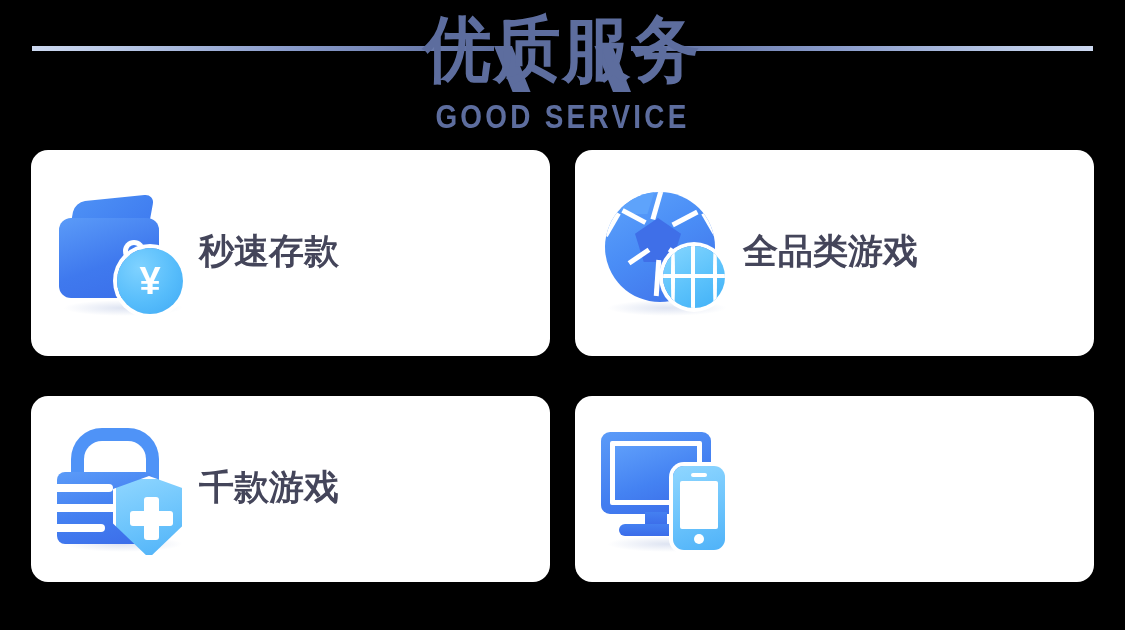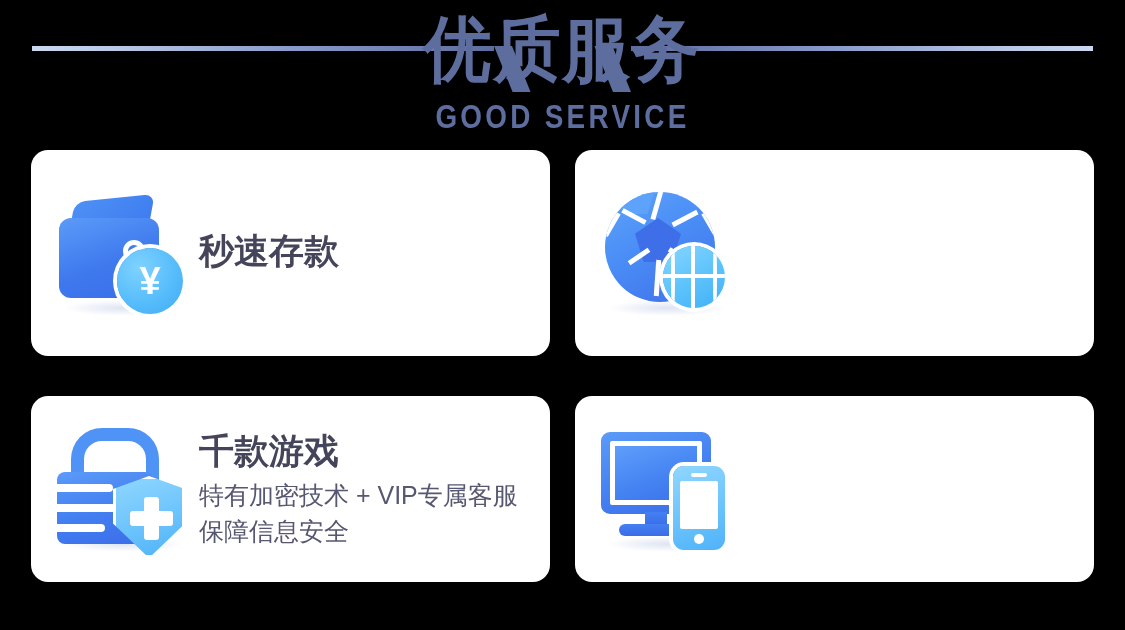--- a/index.html
+++ b/index.html
@@ -343,40 +343,40 @@
         <div class="seam" style="left:92px;top:30px;width:26px;height:5px;transform:rotate(60deg);"></div>
       </div>
       <div class="ic basket">
         <div class="bl" style="left:28px;top:0;width:4px;height:62px;"></div>
         <div class="bl" style="left:0;top:28px;width:62px;height:4px;"></div>
         <div class="bl" style="left:8px;top:-10px;width:4px;height:82px;border-radius:50%;transform:rotate(0deg);"></div>
         <div class="bl" style="left:50px;top:-10px;width:4px;height:82px;border-radius:50%;"></div>
       </div>
     </div>
     <div class="card-text">
+      <div class="card-title">全品类游戏</div>
     </div>
   </div>
 
   <div class="card">
     <div class="card-icon">
       <div class="ic icon-shadow"></div>
       <div class="ic lock-shackle"></div>
       <div class="ic lock-body">
         <div class="lock-slot" style="top:12px;width:56px;"></div>
         <div class="lock-slot" style="top:32px;width:68px;"></div>
         <div class="lock-slot" style="top:52px;width:48px;"></div>
       </div>
       <div class="ic shield">
         <div class="cross-v"></div>
         <div class="cross-h"></div>
       </div>
     </div>
     <div class="card-text">
       <div class="card-title">千款游戏</div>
-      <div class="card-sub">特有加密技术 + VIP专属客服保障信息安全</div>
     </div>
   </div>
 
   <div class="card">
     <div class="card-icon">
       <div class="ic icon-shadow"></div>
       <div class="ic monitor"></div>
       <div class="ic monitor-screen"></div>
       <div class="ic monitor-neck"></div>
       <div class="ic monitor-base"></div>

